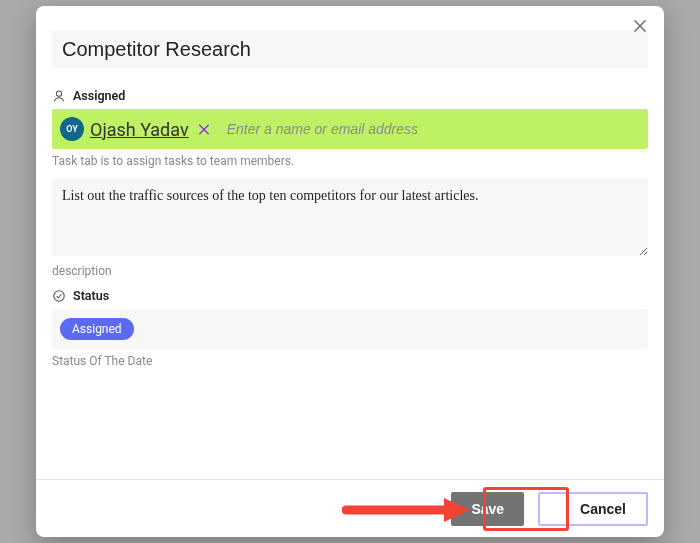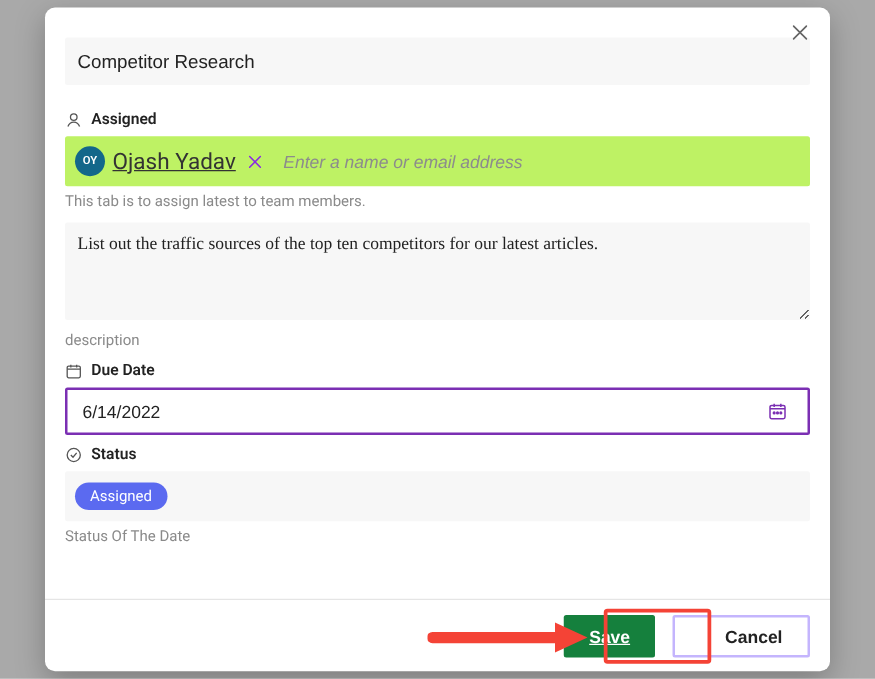--- a/index.html
+++ b/index.html
@@ -43,21 +43,21 @@
     flex:1;
     overflow:auto;
   }
   .title-input {
     width: 100%;
     height: 38px;
     background: #f7f7f7;
     border: none;
     border-radius: 2px;
     padding: 0 10px;
-    font-size: 15px;
+    font-size: 20px;
     color: #222;
     margin-top: 14px;
     margin-bottom: 14px;
   }
   .section {
     margin-bottom: 8px;
   }
   .section-label {
     display:flex;
     align-items:center;
@@ -176,24 +176,23 @@
   .btn {
     height: 34px;
     padding: 0 20px;
     border-radius: 2px;
     font-size:14px;
     font-weight:600;
     cursor:pointer;
     display:flex; align-items:center;
   }
   .btn-primary {
-    background:#15803d;
+    background:#737373;
     color:#fff;
     border:none;
-    text-decoration:underline;
   }
   .btn-secondary {
     background:#fff;
     color:#222;
     border:2px solid #c4b5fd;
     padding-left:40px;
   }
   .save-highlight {
     position:absolute;
     right: 95px;
@@ -240,53 +239,30 @@
       <div class="assigned-row">
         <div class="avatar">OY</div>
         <span class="chip-name">Ojash Yadav</span>
         <button class="chip-x">
           <svg width="11" height="11" viewBox="0 0 14 14">
               <path d="M1 1 L13 13 M13 1 L1 13" stroke="#8a2be2" stroke-width="1.8" fill="none" stroke-linecap="round"></path>
             </svg>
         </button>
         <input class="assignee-input" placeholder="Enter a name or email address" style="">
       </div>
-      <div class="helper">This tab is to assign latest to team members.</div>
+      <div class="helper">Task tab is to assign tasks to team members.</div>
     </div>
 
     
     <div class="section">
       <textarea class="desc-area" style="">List out the traffic sources of the top ten competitors for our latest articles.</textarea>
       <div class="helper">description</div>
     </div>
 
     
-    <div class="section">
-      <div class="section-label">
-        <span class="ico">
-          <svg width="14" height="14" viewBox="0 0 24 24" fill="none" stroke="#555" stroke-width="1.8">
-              <rect x="3" y="5" width="18" height="16" rx="2"></rect>
-              <path d="M3 9h18M8 3v4M16 3v4"></path>
-            </svg>
-        </span>
-        <span>Due Date</span>
-      </div>
-      <div class="date-field">
-        <input value="6/14/2022" style="">
-        <button class="date-cal-btn">
-          <svg width="16" height="16" viewBox="0 0 24 24" fill="none" stroke="#7b2fb3" stroke-width="1.8">
-              <rect x="3" y="5" width="18" height="16" rx="2"></rect>
-              <path d="M3 9h18M8 3v4M16 3v4"></path>
-              <circle cx="8" cy="14" r="1" fill="#7b2fb3"></circle>
-              <circle cx="12" cy="14" r="1" fill="#7b2fb3"></circle>
-              <circle cx="16" cy="14" r="1" fill="#7b2fb3"></circle>
-            </svg>
-        </button>
-      </div>
-    </div>
 
     
     <div class="section" style="">
       <div class="section-label">
         <span class="ico">
           <svg width="14" height="14" viewBox="0 0 24 24" fill="none" stroke="#555" stroke-width="1.8">
               <circle cx="12" cy="12" r="9"></circle>
               <path d="M8 12l3 3 5-6"></path>
             </svg>
         </span>

